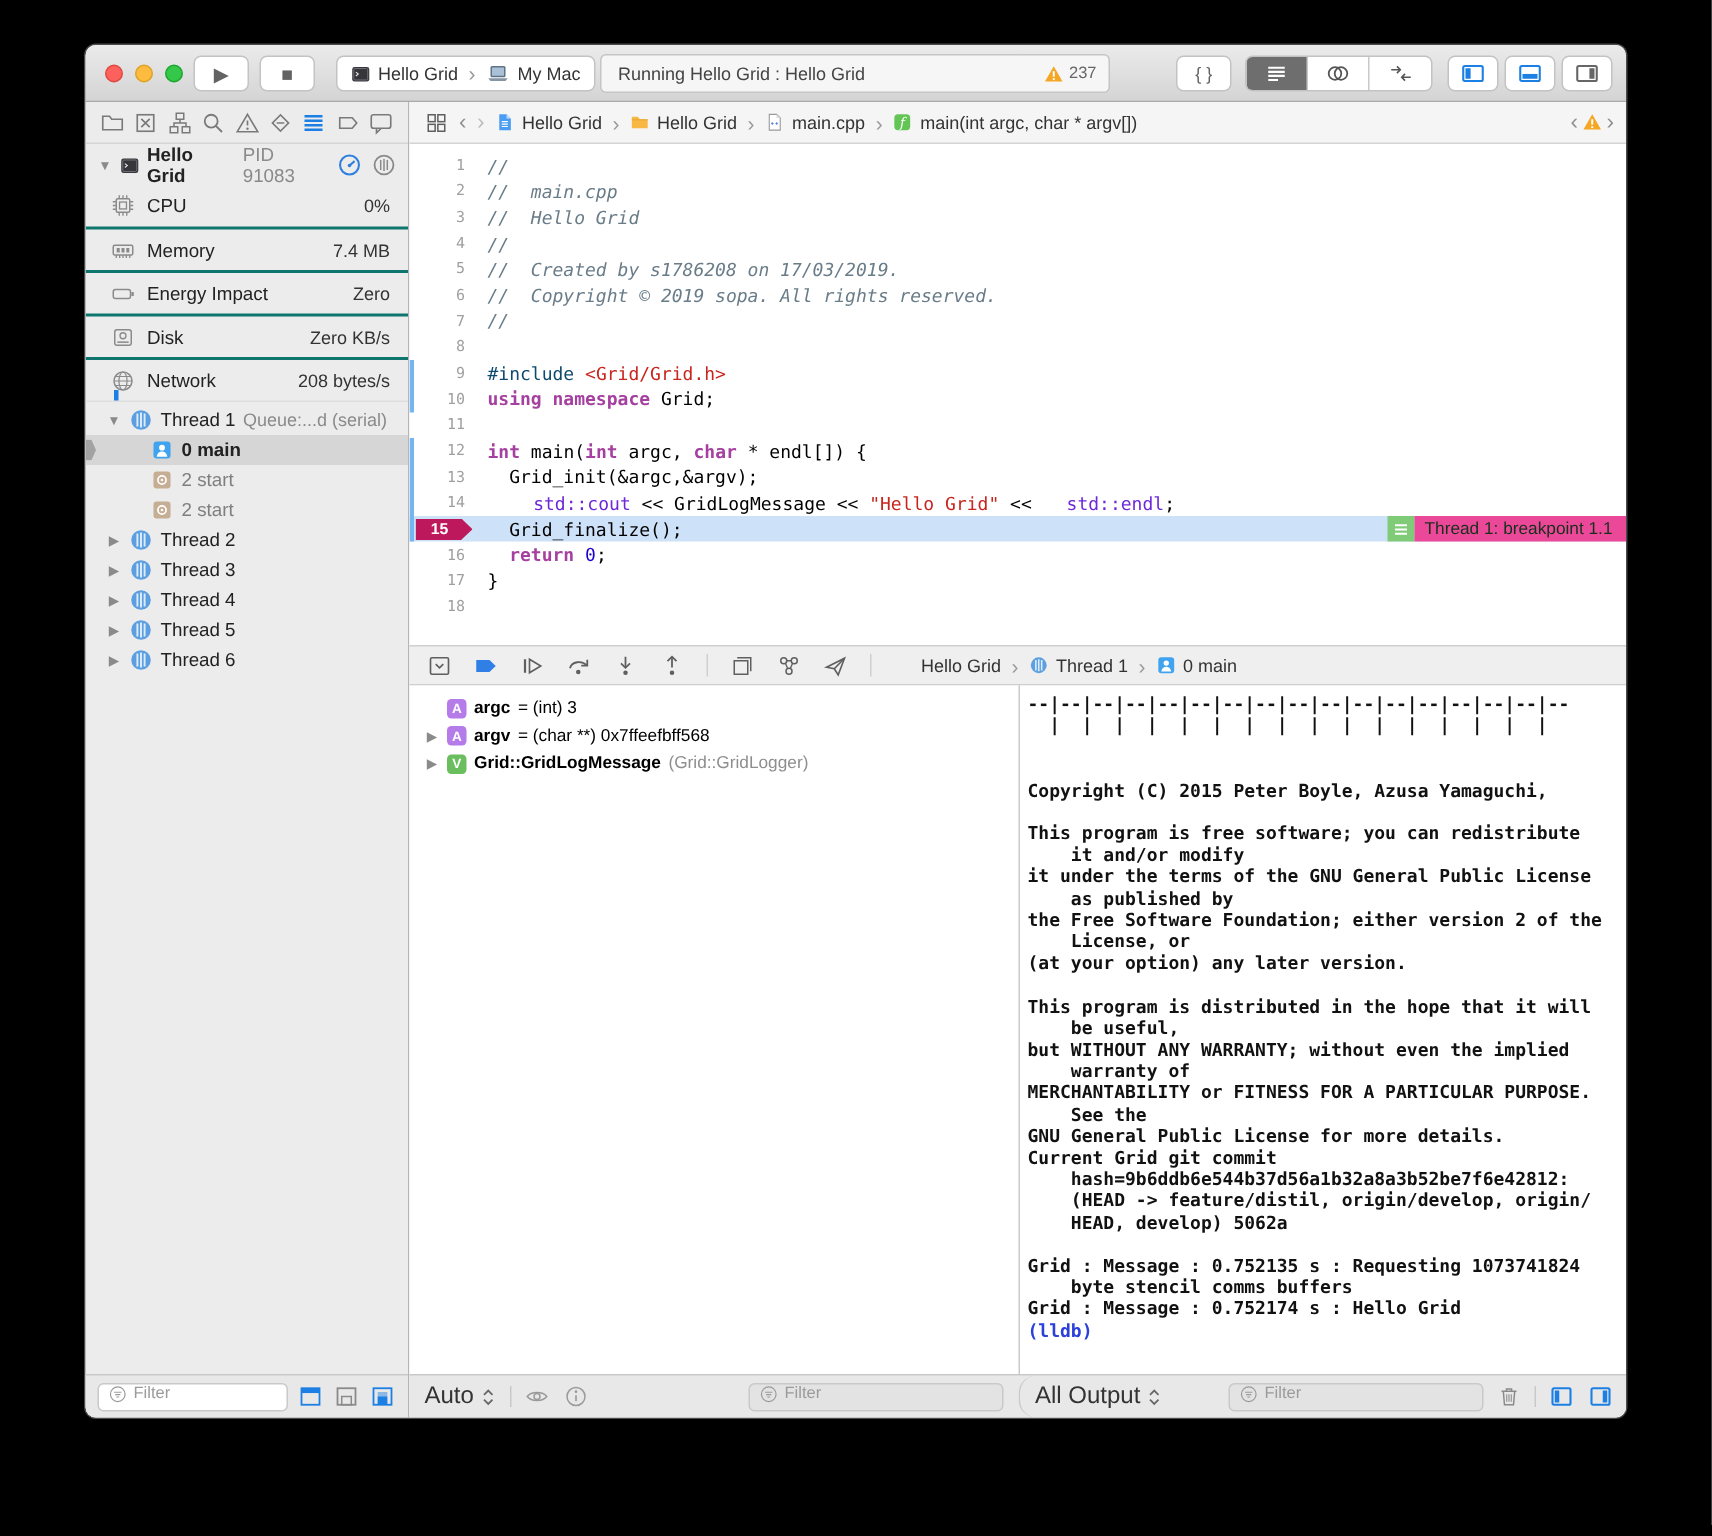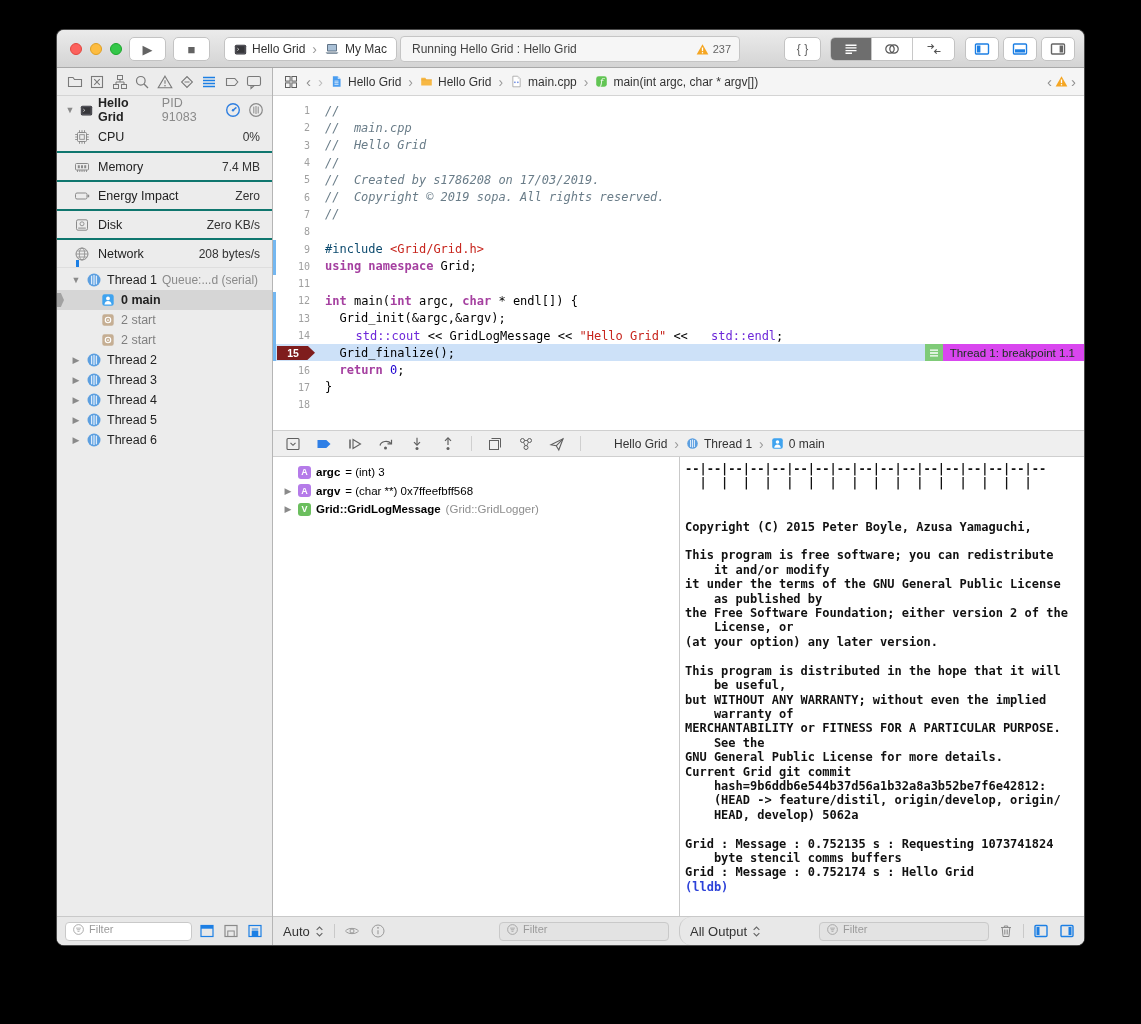--- a/index.html
+++ b/index.html
@@ -52,21 +52,21 @@
   .tri.down::before{content:"▼";} .tri.right::before{content:"▶";}
   .tri.blank::before{content:"";}
   .ic.t13{width:14px;height:14px;}
 
   
   .botbar { height:29px; flex:0 0 29px; background:#e8e8e8; border-top:1px solid #c9c9c9; display:flex; align-items:center; padding:0 8px; gap:6px; }
   .filterfield { height:19px; background:#fff; border:1px solid #c9c9c9; border-radius:4px; display:flex; align-items:flex-start; gap:4px; padding:0 6px; flex:1; }
   .filterfield input { border:none; outline:none; background:transparent; font-size:11px; color:#333; width:100%; font-family:"Liberation Sans",sans-serif; }
   .filterfield input::placeholder{color:#9b9b9b;}
   .filterfield.grey { background:#e3e3e3; }
-  .scope { font-size:13px; color:#333; display:flex; align-items:center; gap:3px; }
+  .scope { font-size:16px; color:#333; display:flex; align-items:center; gap:3px; }
   .vsep { width:1px; height:14px; background:#c9c9c9; }
 
   
   .main { flex:1; display:flex; flex-direction:column; min-width:0; background:#fff; }
   .jumpbar { height:28px; flex:0 0 28px; background:#f5f5f5; border-bottom:1px solid #d4d4d4; display:flex; align-items:center; gap:7px; padding:0 10px; font-size:12px; color:#333; position:relative; }
   .chev { color:#8f8f8f; font-size:15px; line-height:1; }
   .chev.fwd{ color:#bdbdbd; }
   .crumb { display:flex; align-items:center; gap:5px; }
   .sep::before{ content:"›"; color:#9a9a9a; font-size:14px; padding:0 2px; }
   .issue-nav { position:absolute; right:8px; display:flex; align-items:center; gap:3px; }
@@ -76,25 +76,25 @@
   .code-line.hl { background:#cde1f8; }
   .gutter { width:44px; flex:0 0 44px; text-align:right; padding-right:7px; font-size:10px; color:#a0a0a0; }
   .code { padding-left:8px; font-size:12px; color:#000; white-space:pre; }
   .tok-c{color:#697c88; font-style:italic;}
   .tok-k{color:#a540a0; font-weight:bold;}
   .tok-s{color:#c7251d;}
   .tok-p{color:#0c4a6e;}
   .tok-t{color:#000000;}
   .tok-n{color:#1c00cf;}
   .tok-d{color:#6d28d9;margin-left:16px;}
-  .bp-badge { margin-left:4px; width:38px; height:14.5px; background:#7f1d1d; clip-path:polygon(0 0,80% 0,100% 50%,80% 100%,0 100%); color:#fff; font-size:10.5px; font-weight:bold; display:flex; align-items:center; justify-content:center; padding-right:6px; font-family:"Liberation Sans",sans-serif; }
+  .bp-badge { margin-left:4px; width:38px; height:14.5px; background:#be185d; clip-path:polygon(0 0,80% 0,100% 50%,80% 100%,0 100%); color:#fff; font-size:10.5px; font-weight:bold; display:flex; align-items:center; justify-content:center; padding-right:6px; font-family:"Liberation Sans",sans-serif; }
   .changebar { position:absolute; left:0; width:3px; background:#74b7f0; }
   .annotation { position:absolute; right:0; top:0; height:17.3px; display:flex; align-items:stretch; font-family:"Liberation Sans",sans-serif; }
   .annotation .abox { width:18px; background:#7fcb78; display:flex; align-items:center; justify-content:center; }
-  .annotation .atext { background:#d946ef; font-size:11.5px; color:#15301a; display:flex; align-items:center; padding:0 9px 0 7px; }
+  .annotation .atext { background:#ec4899; font-size:11.5px; color:#15301a; display:flex; align-items:center; padding:0 9px 0 7px; }
 
   
   .debugbar { height:27px; flex:0 0 27px; background:#efefef; border-top:1px solid #cfcfcf; border-bottom:1px solid #cfcfcf; display:flex; align-items:center; gap:15px; padding:0 12px; font-size:12px; color:#333; }
   .dbsep { width:1px; height:15px; background:#cfcfcf; }
   .dcrumb { display:flex; align-items:center; gap:5px; }
 
   
   .debugarea { flex:1; display:flex; min-height:0; }
   .varspane { width:406px; flex:0 0 406px; background:#fff; padding-top:6px; overflow:hidden; }
   .var-row { height:18.5px; display:flex; align-items:center; gap:5px; padding-left:10px; font-size:11.5px; color:#000; }

